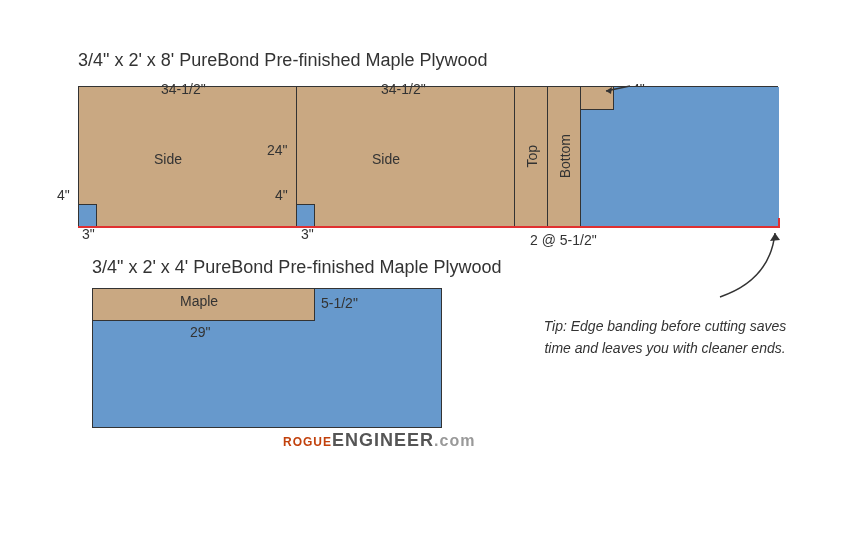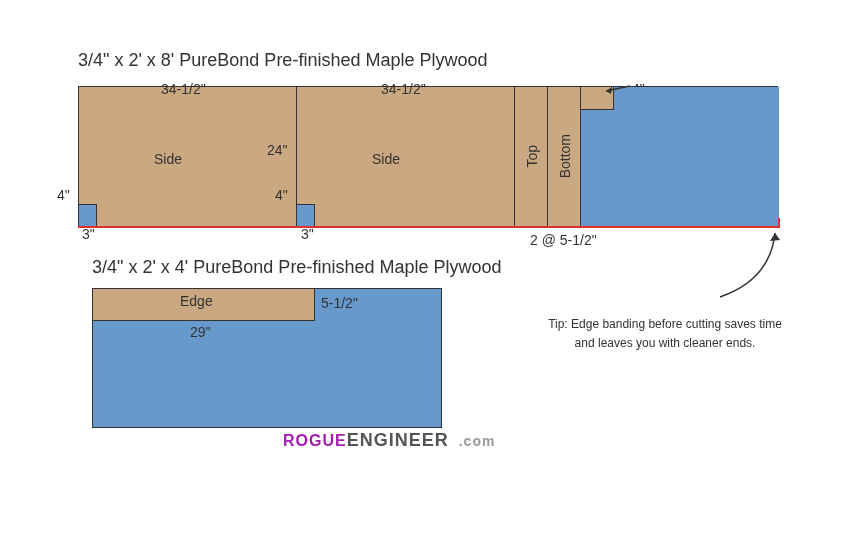--- a/index.html
+++ b/index.html
@@ -8,25 +8,25 @@
   .sheet { position: absolute; border: 1px solid #333; background: #6799cc; }
   .piece { position: absolute; background: #c9a882; border: 1px solid #333; }
   .label { position: absolute; font-size: 14px; color: #333; }
   .label-lg { font-size: 14px; }
   .label-vert { writing-mode: vertical-rl; transform: rotate(180deg); }
   .waste { position: absolute; background: #6799cc; }
   .notch { position: absolute; background: #6799cc; border-top: 1px solid #333; border-right: 1px solid #333; }
   .redline-h { position: absolute; height: 2px; background: #e03030; }
   .redline-v { position: absolute; width: 2px; background: #e03030; }
   .arrow-svg { position: absolute; }
-  .tip { position: absolute; font-size: 12px; color: #333; text-align: center; line-height: 1.6; }
+  .tip { position: absolute; font-size: 14px; color: #333; text-align: center; line-height: 1.6; font-style: italic; }
   .logo { position: absolute; font-family: Arial, sans-serif; font-weight: bold; letter-spacing: 1px; }
-  .logo .r { color: #a21caf; font-size: 16px; }
+  .logo .r { color: #c2410c; font-size: 12px; }
   .logo .e { color: #555; font-size: 18px; }
-  .logo .dot { color: #999; font-size: 14px; margin-left: 10px; }
+  .logo .dot { color: #999; font-size: 16px; }
 </style>
 </head>
 <body>
 
 <div class="title" style="left:78px; top:50px;">3/4" x 2' x 8' PureBond Pre-finished Maple Plywood</div>
 
 <div class="sheet" style="left:78px; top:86px; width:700px; height:140px;">
 
   <div class="piece" style="left:0; top:0; width:218px; height:140px; border:none; border-right:1px solid #333;">
     <div class="notch" style="left:0; bottom:0; width:18px; height:23px;"></div>
@@ -73,21 +73,21 @@
 
 <svg class="arrow-svg" style="left:690px; top:225px; width:100px; height:80px;">
   <path d="M 85 8 Q 80 55 30 72" stroke="#333" stroke-width="1.5" fill="none"></path>
   <path d="M 85 8 L 80 16 L 90 15 Z" fill="#333"></path>
 </svg>
 
 <div class="title" style="left:92px; top:257px;">3/4" x 2' x 4' PureBond Pre-finished Maple Plywood</div>
 
 <div class="sheet" style="left:92px; top:288px; width:350px; height:140px;">
   <div class="piece" style="left:0; top:0; width:222px; height:32px; border:none; border-right:1px solid #333; border-bottom:1px solid #333;"></div>
-  <div class="label label-lg" style="left:87px; top:4px;">Edge</div>
+  <div class="label label-lg" style="left:87px; top:4px;">Maple</div>
   <div class="label" style="left:228px; top:6px;">5-1/2"</div>
   <div class="label" style="left:97px; top:35px;">29"</div>
 </div>
 
 <div class="tip" style="left:540px; top:315px; width:250px;">Tip: Edge banding before cutting saves time and leaves you with cleaner ends.</div>
 
 <div class="logo" style="left:283px; top:430px;">
   <span class="r">ROGUE</span><span class="e">ENGINEER</span><span class="dot">.com</span>
 </div>
 

